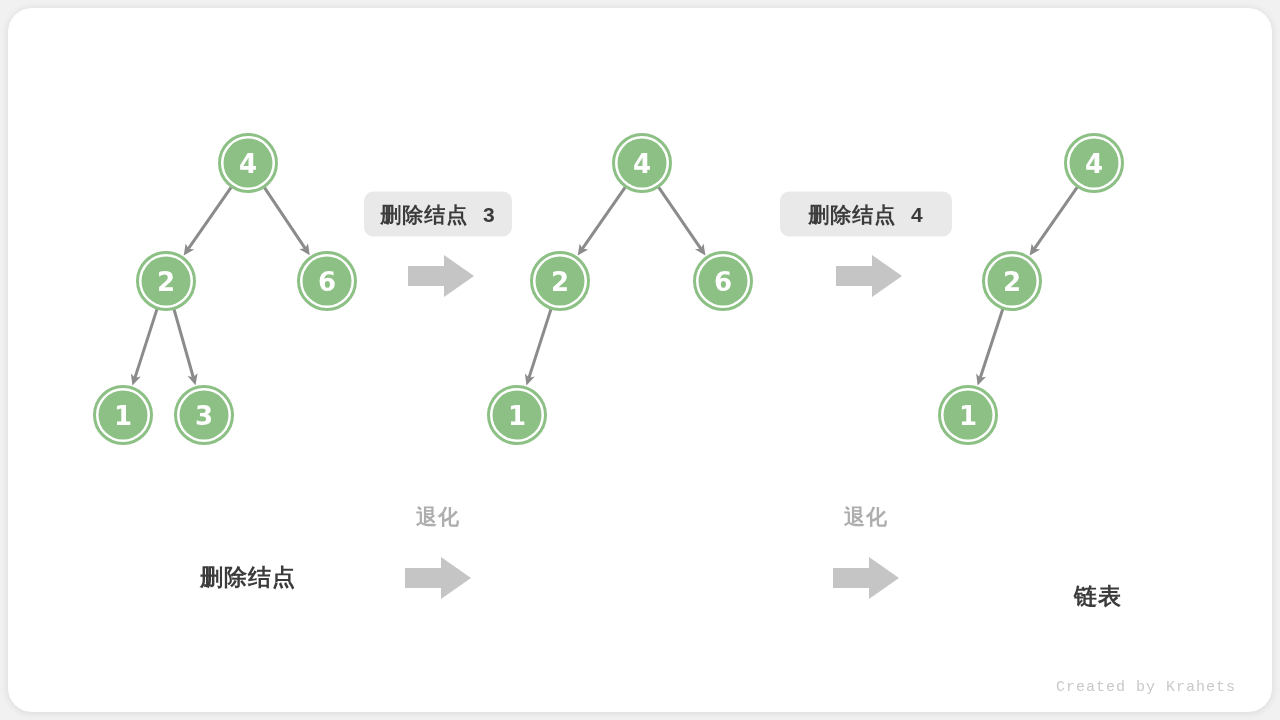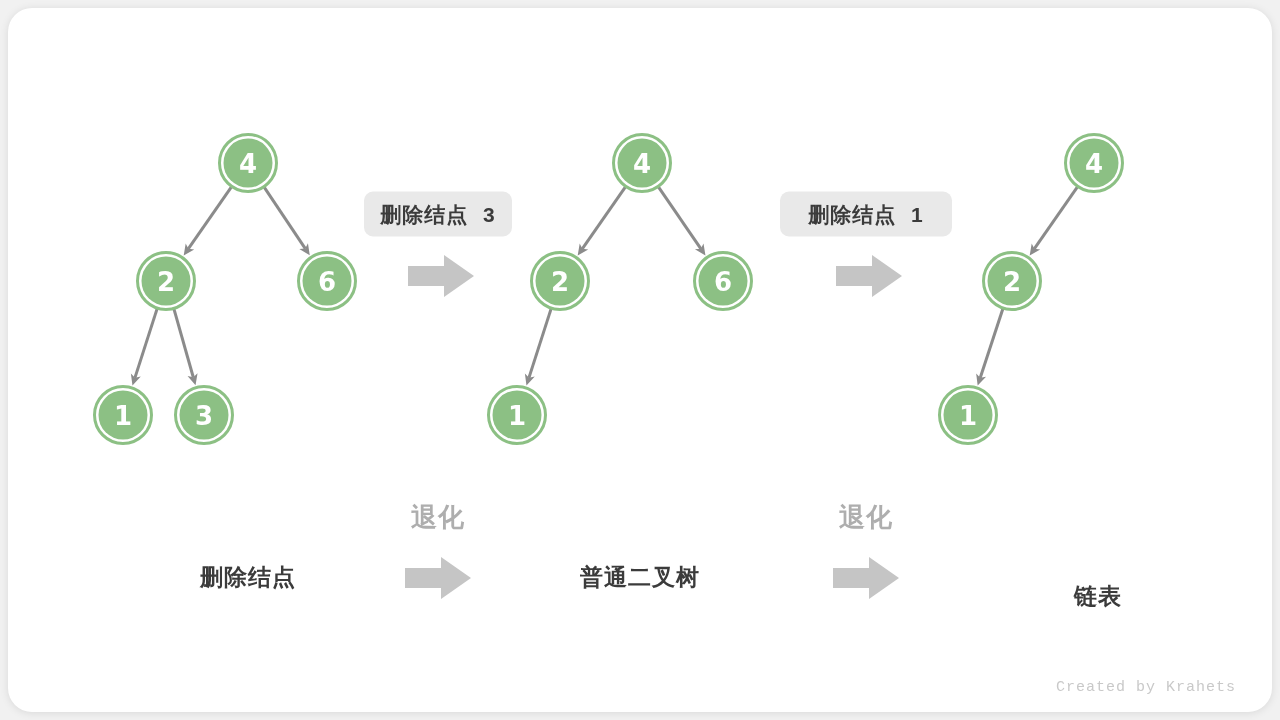--- a/index.html
+++ b/index.html
@@ -21,21 +21,21 @@
     background:#e9e9e9; border-radius:9px;
     display:flex; align-items:center; justify-content:center;
     font-weight:bold; font-size:21px; color:#3b3b3b;
     white-space:pre; word-spacing:8px; letter-spacing:1px;
   }
   .stage-label {
     font-weight:bold; font-size:23px; color:#3b3b3b; white-space:nowrap;
     letter-spacing:1px;
   }
   .degrade-label {
-    font-weight:bold; font-size:26px; color:#aeaeae; white-space:nowrap;
+    font-weight:bold; font-size:21px; color:#aeaeae; white-space:nowrap;
     letter-spacing:1px;
   }
   .watermark {
     position:absolute; right:44px; bottom:24px;
     font-family:Liberation Mono, monospace;
     font-size:15px; color:#c9c9c9; letter-spacing:1px;
   }
 </style>
 </head>
 <body>
@@ -102,27 +102,26 @@
       <circle cx="968" cy="415" r="28.5" fill="#ffffff" stroke="#8cc084" stroke-width="3"></circle>
       <circle cx="968" cy="415" r="24.5" fill="#8cc084"></circle>
       <text x="968" y="416" text-anchor="middle" dominant-baseline="central" fill="#ffffff" font-size="26" font-weight="bold" font-family="&quot;DejaVu Sans&quot;, sans-serif">1</text>
     </svg>
 
   <div class="label-box abs-center" style="left: 438px; top: 214px; width: 148px; height: 45px;">
     <span>删除结点 3</span>
   </div>
 
   <div class="label-box abs-center" style="left: 866px; top: 214px; width: 172px; height: 45px;">
-    <span>删除结点 1</span>
+    <span>删除结点 4</span>
   </div>
 
   <div class="degrade-label abs-center" style="left: 438px; top: 517px;">退化</div>
 
   <div class="degrade-label abs-center" style="left: 866px; top: 517px;">退化</div>
 
   <div class="stage-label abs-center" style="left: 248px; top: 577px;">删除结点</div>
 
-  <div class="stage-label abs-center" style="left: 640px; top: 577px;">普通二叉树</div>
 
   <div class="stage-label abs-center" style="left: 1098px; top: 596px;">链表</div>
 
   <div class="watermark">Created by Krahets</div>
 </div>
 
 </body></html>

